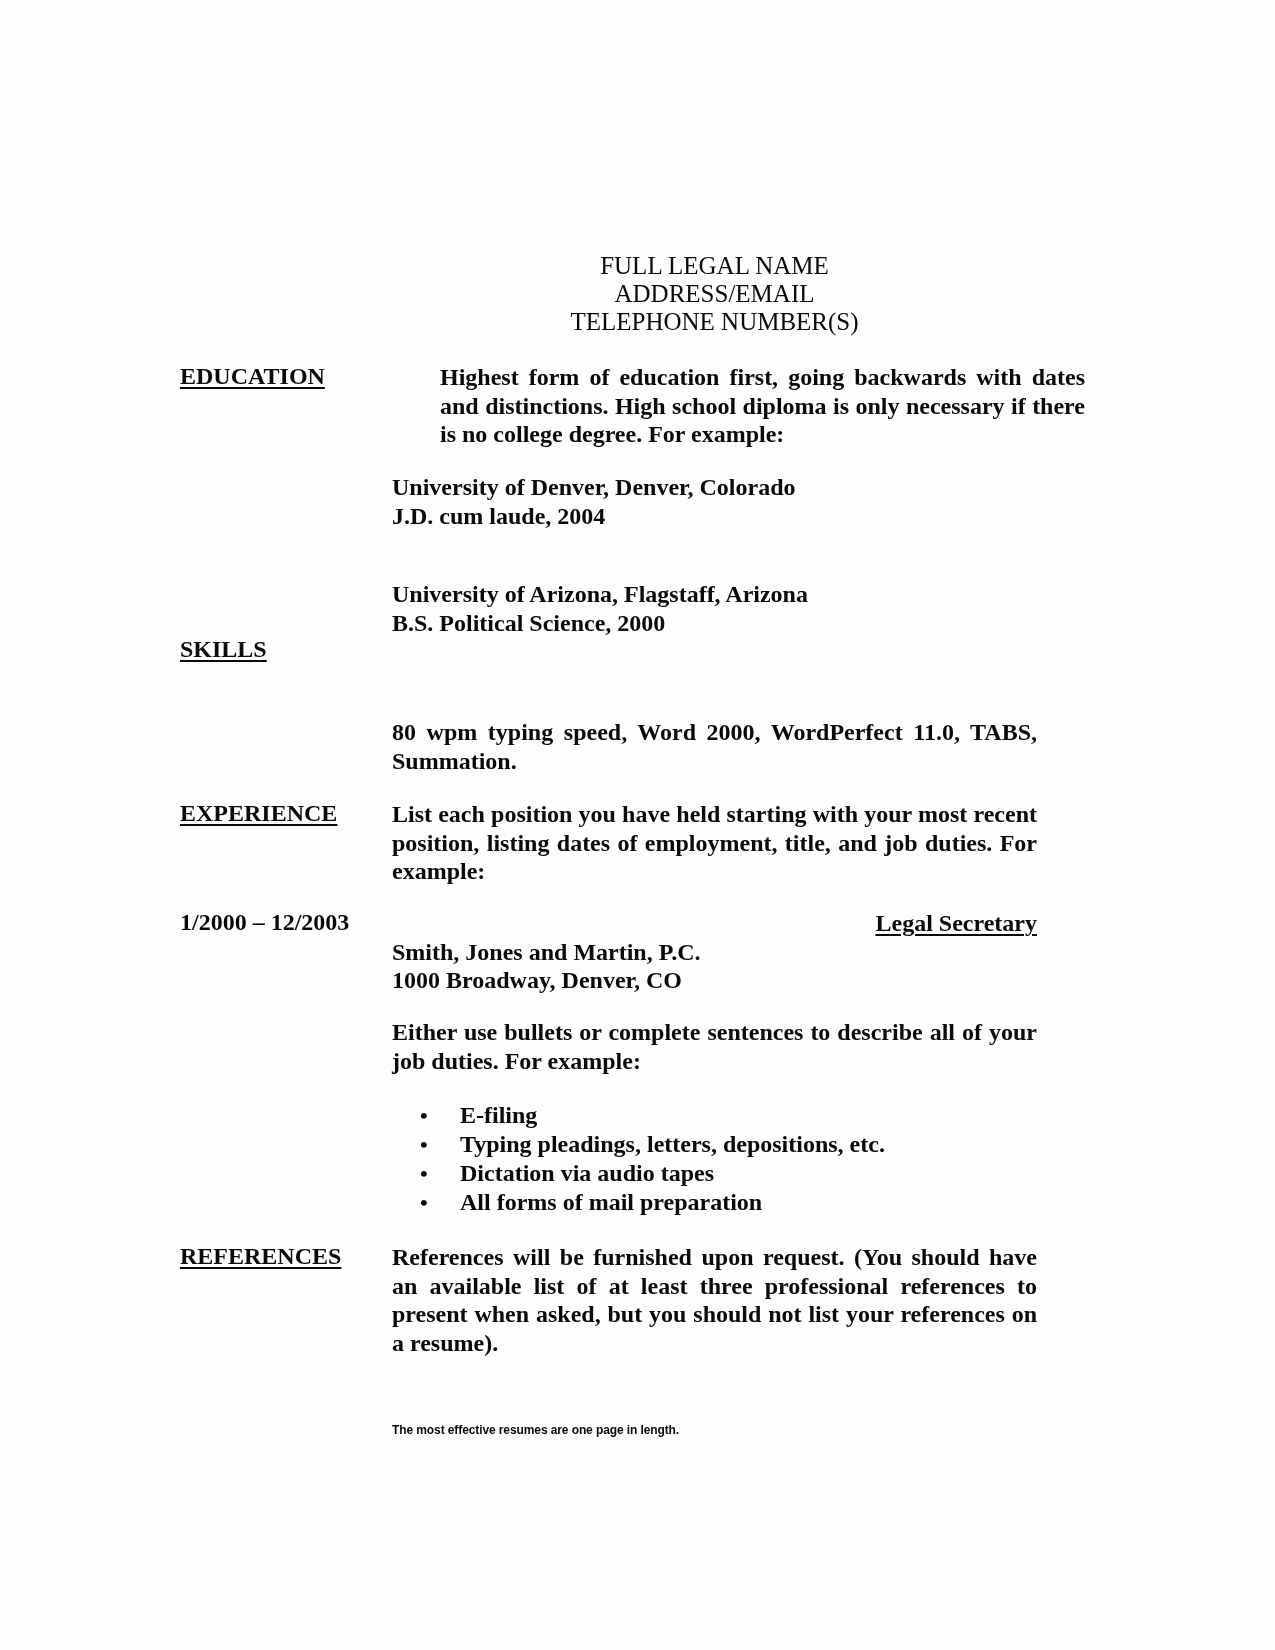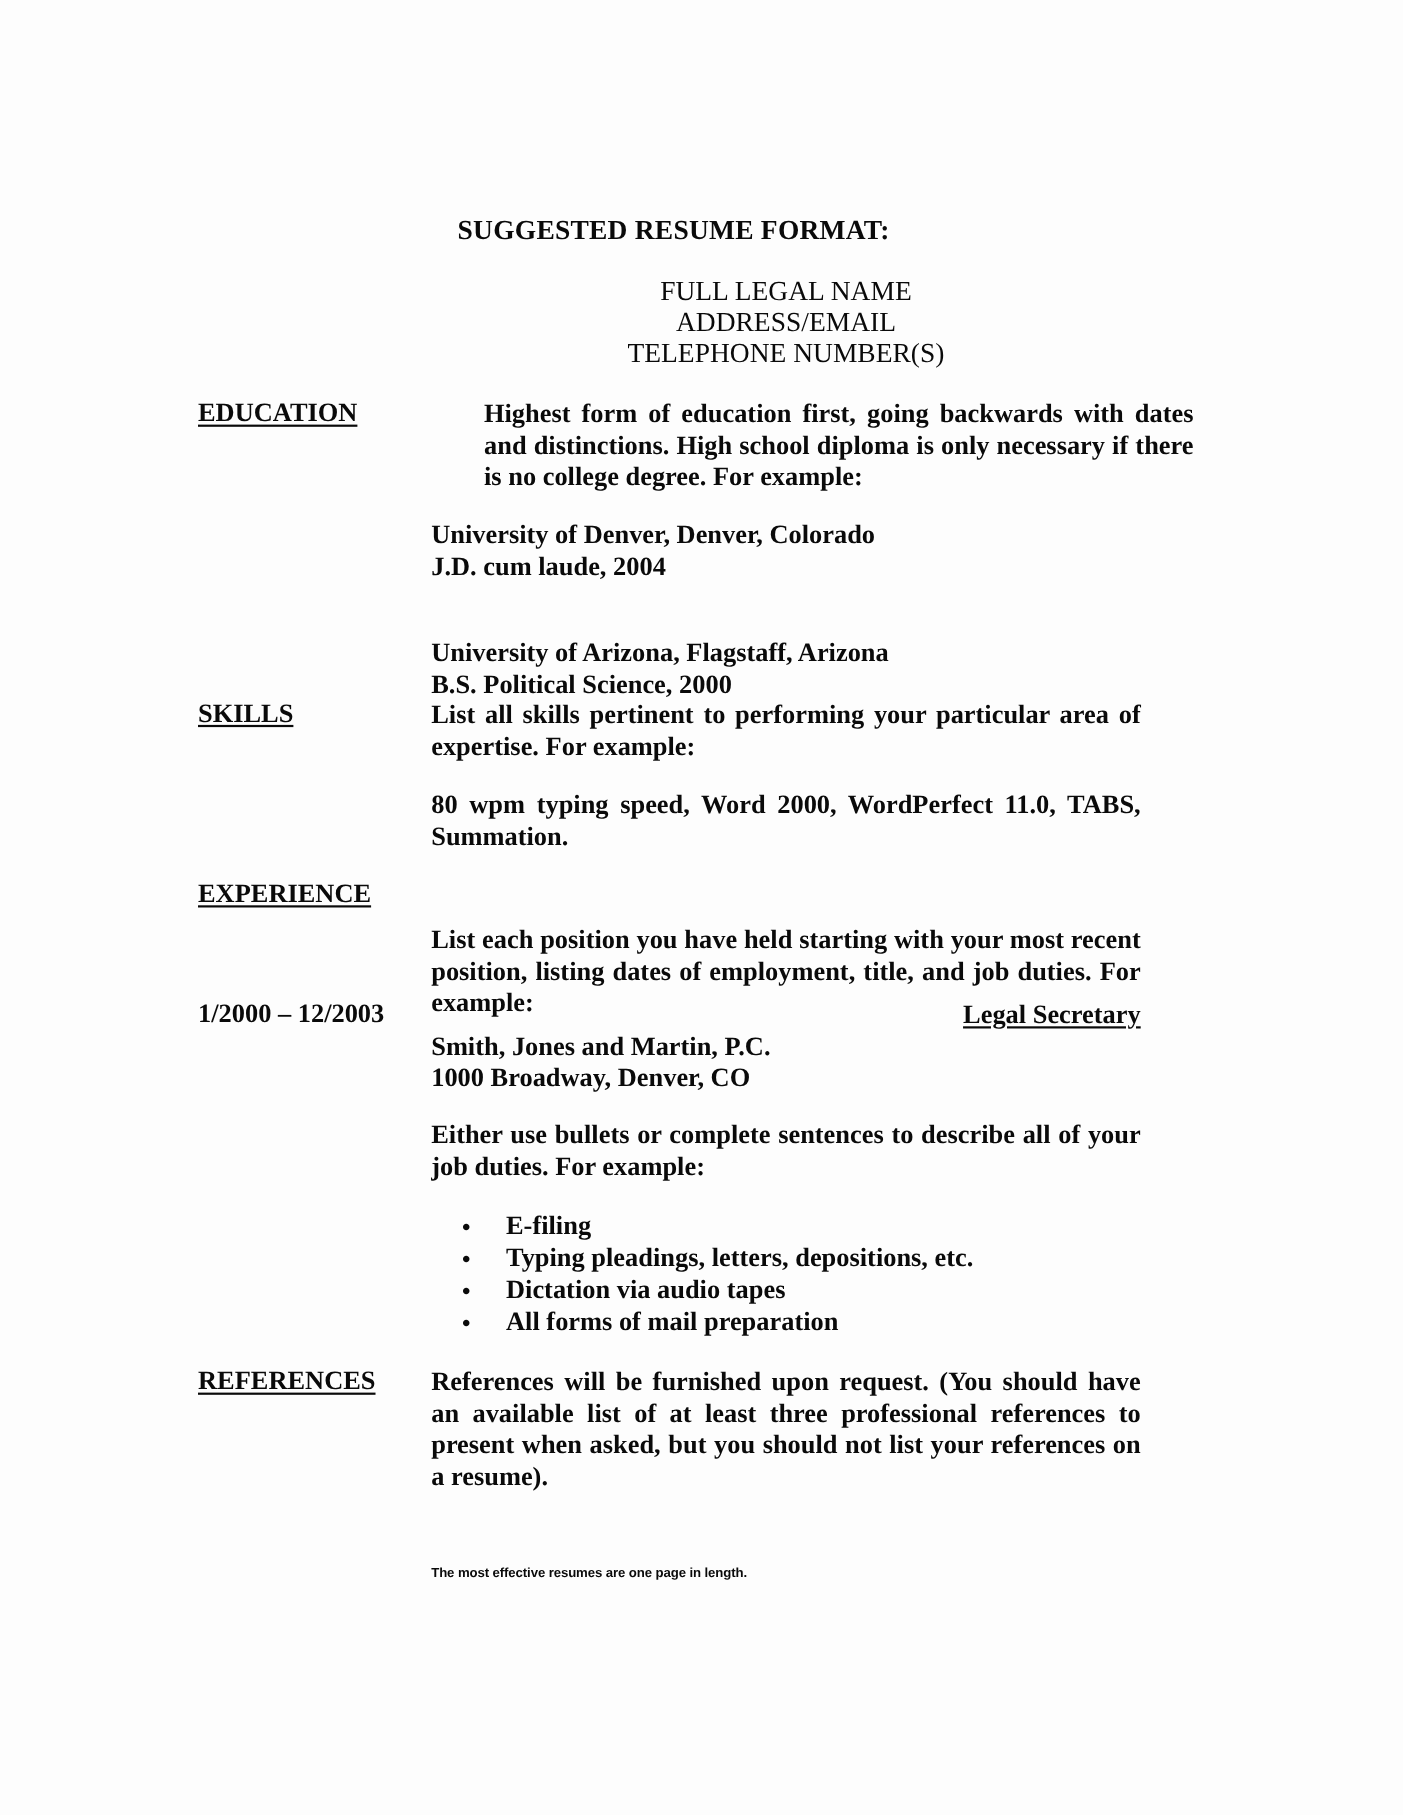--- a/index.html
+++ b/index.html
@@ -115,21 +115,20 @@
     font-weight: bold;
     letter-spacing: -0.1px;
     white-space: nowrap;
   }
 </style>
 </head>
 <body>
 
 <div class="page">
 
-  <div class="doc-title">SUGGESTED RESUME FORMAT:</div>
 
   <div class="contact-block">
     <div>FULL LEGAL NAME</div>
     <div>ADDRESS/EMAIL</div>
     <div>TELEPHONE NUMBER(S)</div>
   </div>
 
   <div class="section-label" style="top:363px;">EDUCATION</div>
 
   <div class="body-col justified" style="top:363px;margin-left:48px;">Highest form of education first, going backwards with dates and distinctions.  High school diploma is only necessary if there is no college degree.  For example:</div>
@@ -139,27 +138,26 @@
     <div>J.D. cum laude, 2004</div>
   </div>
 
   <div class="body-col plain" style="top:536px;margin-top:44px;">
     <div>University of Arizona, Flagstaff, Arizona</div>
     <div>B.S. Political Science, 2000</div>
   </div>
 
   <div class="section-label" style="top:636px;">SKILLS</div>
 
-  <div class="body-col justified" style="top:636px;">List all skills pertinent to performing your particular area of expertise.  For example:</div>
 
   <div class="body-col justified" style="top:718px;">80 wpm typing speed, Word 2000, WordPerfect 11.0, TABS, Summation.</div>
 
   <div class="section-label" style="top:800px;">EXPERIENCE</div>
 
-  <div class="body-col justified" style="top:800px;margin-top:41px;">List each position you have held starting with your most recent position, listing dates of employment, title, and job duties.  For example:</div>
+  <div class="body-col justified" style="top:800px;">List each position you have held starting with your most recent position, listing dates of employment, title, and job duties.  For example:</div>
 
   <div class="date-label" style="top:909px;">1/2000 – 12/2003</div>
 
   <div class="body-col plain" style="top:909px;">
     <div class="u-line">Legal Secretary</div>
     <div>Smith, Jones and Martin, P.C.</div>
     <div>1000 Broadway, Denver, CO</div>
   </div>
 
   <div class="body-col justified" style="top:1018px;">Either use bullets or complete sentences to describe all of your job duties.  For example:</div>

